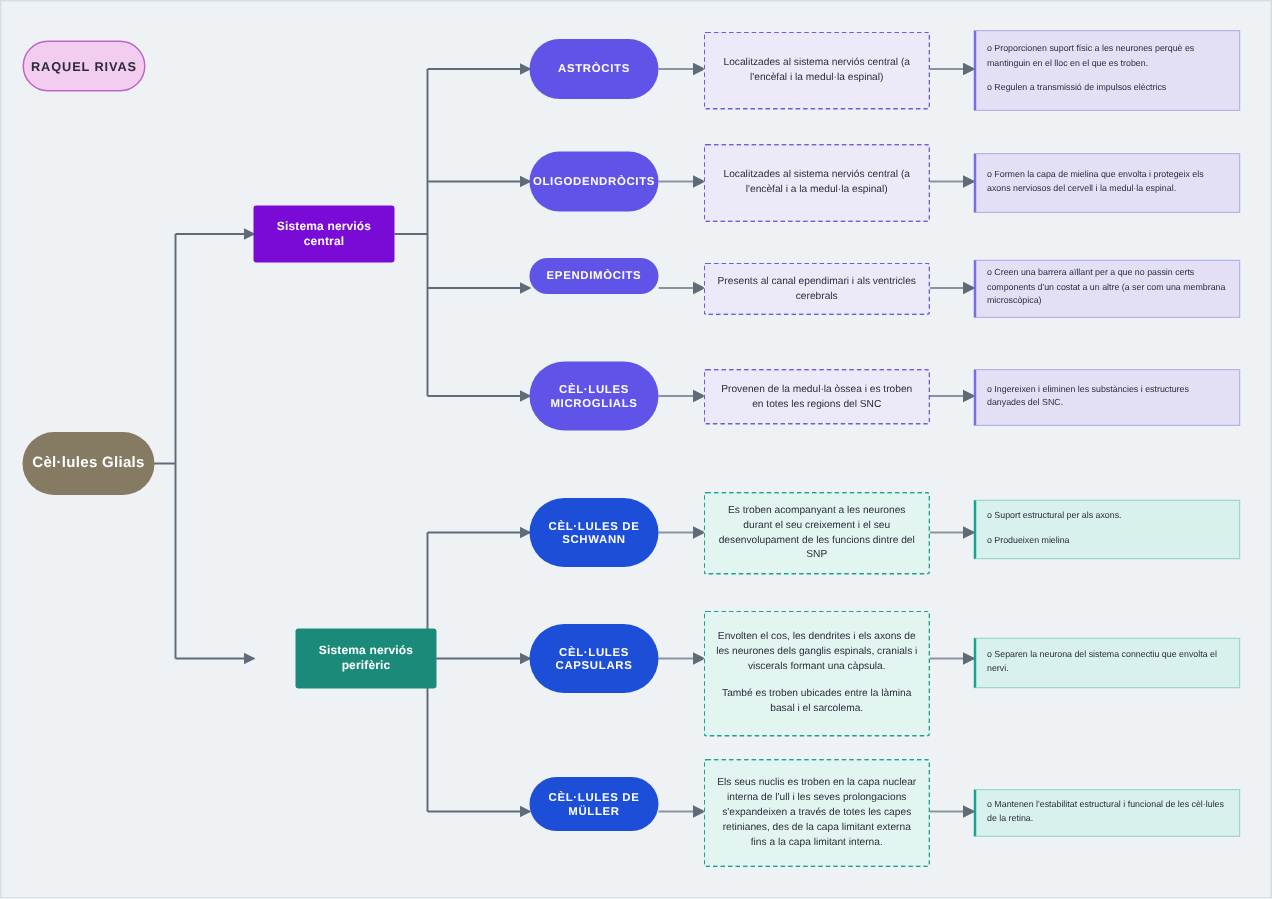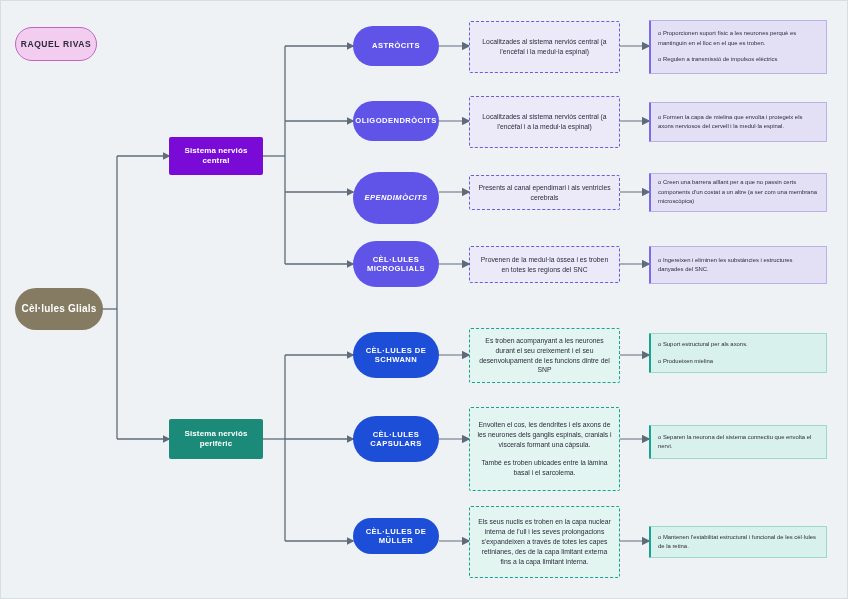--- a/index.html
+++ b/index.html
@@ -58,21 +58,21 @@
   
   .branch-node {
     border-radius: 2px;
     color: #ffffff;
     font-size: 8px;
     font-weight: 700;
     padding: 4px 6px;
     letter-spacing: 0.1px;
   }
   .branch-cns { background: #7a0bd6; }
-  .branch-pns { background: #1b8a78; }
+  .branch-pns { background: #1b8a78; margin-left: 28px; }
   
   .cell-node {
     border-radius: 28px;
     color: #ffffff;
     font-size: 7.6px;
     font-weight: 700;
     letter-spacing: 0.45px;
     padding: 4px;
   }
   .cell-cns { background: #5f53e8; }
@@ -214,21 +214,21 @@
   <div class="node cell-node cell-cns" style="left:352px; top:100px; width:86px; height:40px;">
     <span>OLIGODENDRÒCITS</span>
   </div>
   <div class="node desc-box desc-cns" style="left:468px; top:95px; width:151px; height:52px;">
     <p>Localitzades al sistema nerviós central (a l'encèfal i a la medul·la espinal)</p>
   </div>
   <div class="node fn-box fn-cns" style="left:648px; top:101px; width:178px; height:40px;">
     <p>o Formen la capa de mielina que envolta i protegeix els axons nerviosos del cervell i la medul·la espinal.</p>
   </div>
 
-  <div class="node cell-node cell-cns" style="left:352px; top:171px; width:86px; height:52px;font-style:italic;">
+  <div class="node cell-node cell-cns" style="left:352px; top:171px; width:86px; height:24px;">
     <span>EPENDIMÒCITS</span>
   </div>
   <div class="node desc-box desc-cns" style="left:468px; top:174px; width:151px; height:35px;">
     <p>Presents al canal ependimari i als ventricles cerebrals</p>
   </div>
   <div class="node fn-box fn-cns" style="left:648px; top:172px; width:178px; height:39px;">
     <p>o Creen una barrera aïllant per a que no passin certs components d'un costat a un altre (a ser com una membrana microscòpica)</p>
   </div>
 
   <div class="node cell-node cell-cns" style="left:352px; top:240px; width:86px; height:46px;">

